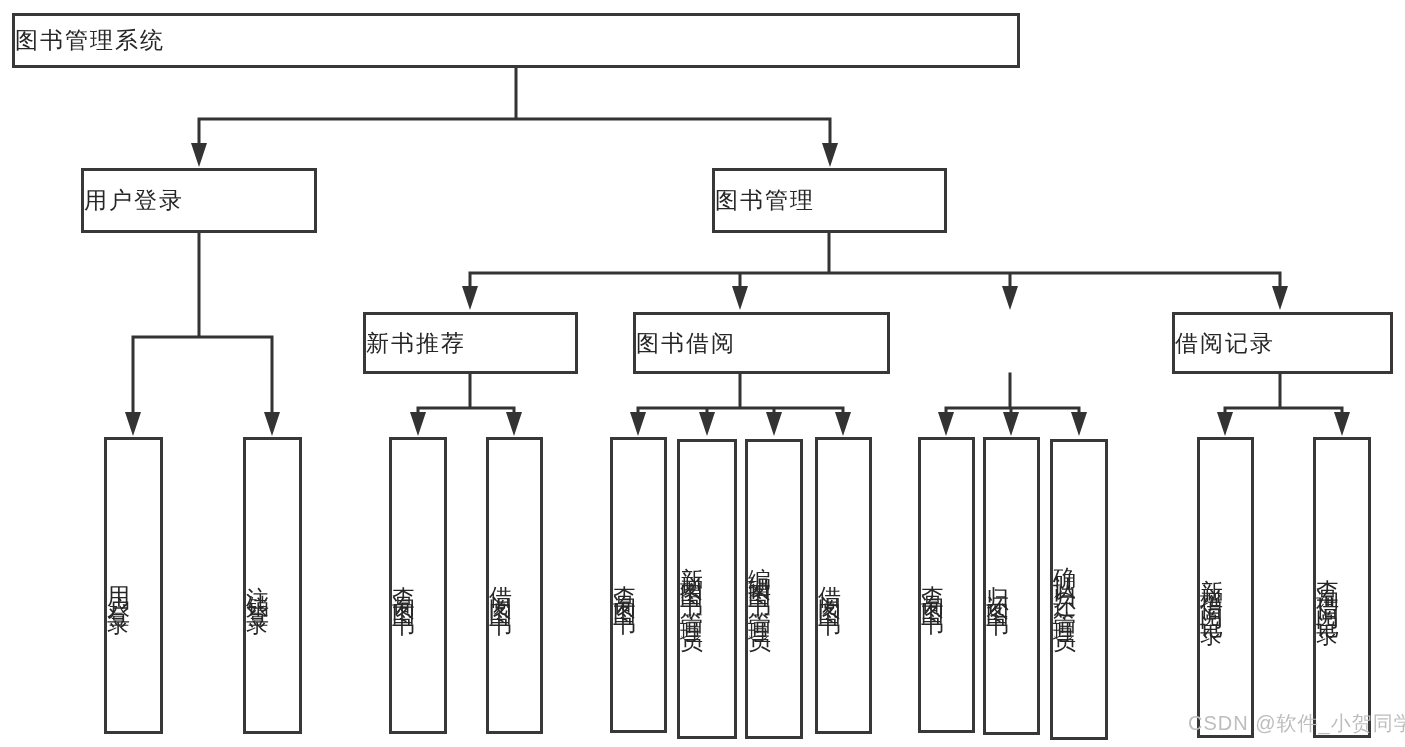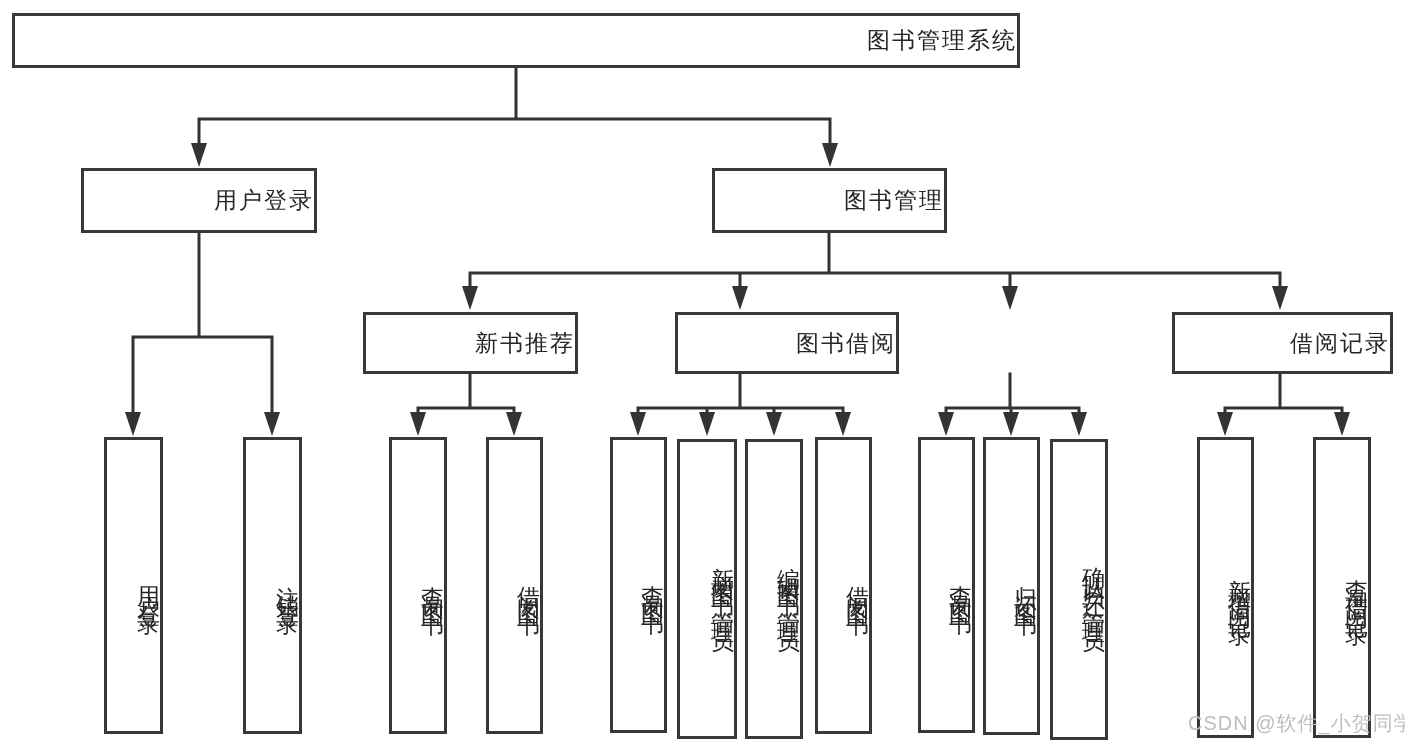--- a/index.html
+++ b/index.html
@@ -1,21 +1,21 @@
 <!DOCTYPE html>
 <html><head>
 <meta charset="utf-8">
 <style>
   html,body{margin:0;padding:0;background:#ffffff;}
   body{font-family:"Liberation Sans","DejaVu Sans",sans-serif;}
   .diagram{position:relative;width:1405px;height:747px;background:#ffffff;overflow:hidden;}
   .connectors{position:absolute;left:0;top:0;width:1405px;height:747px;}
   .connectors path{stroke:#333333;stroke-width:3;fill:none;stroke-linecap:square;}
   .connectors polygon{fill:#333333;stroke:none;}
-  .node{position:absolute;display:flex;align-items:center;justify-content:flex-end;
+  .node{position:absolute;display:flex;align-items:center;justify-content:flex-start;
         border:3px solid #383838;background:#ffffff;box-sizing:border-box;
         color:#262626;font-size:23px;letter-spacing:2px;}
   .node.v span{writing-mode:vertical-rl;letter-spacing:9px;line-height:1;}
   .watermark{position:absolute;left:1188px;top:710px;font-size:20px;color:#bdbdbd;
              letter-spacing:1px;white-space:nowrap;}
 </style>
 </head>
 <body>
 
 <div class="diagram">
@@ -66,21 +66,21 @@
   <div class="node" style="left:81px;top:168px;width:236px;height:65px;">
     <span>用户登录</span>
   </div>
   <div class="node" style="left:712px;top:168px;width:235px;height:65px;">
     <span>图书管理</span>
   </div>
 
   <div class="node" style="left:363px;top:312px;width:215px;height:62px;">
     <span>新书推荐</span>
   </div>
-  <div class="node" style="left:633px;top:312px;width:224px;height:62px;margin-left:42px;">
+  <div class="node" style="left:633px;top:312px;width:257px;height:62px;">
     <span>图书借阅</span>
   </div>
   <div class="node" style="left:1172px;top:312px;width:221px;height:62px;">
     <span>借阅记录</span>
   </div>
 
   <div class="node v" style="left:104px;top:437px;width:59px;height:297px;">
     <span>用户登录</span>
   </div>
   <div class="node v" style="left:243px;top:437px;width:59px;height:297px;">

